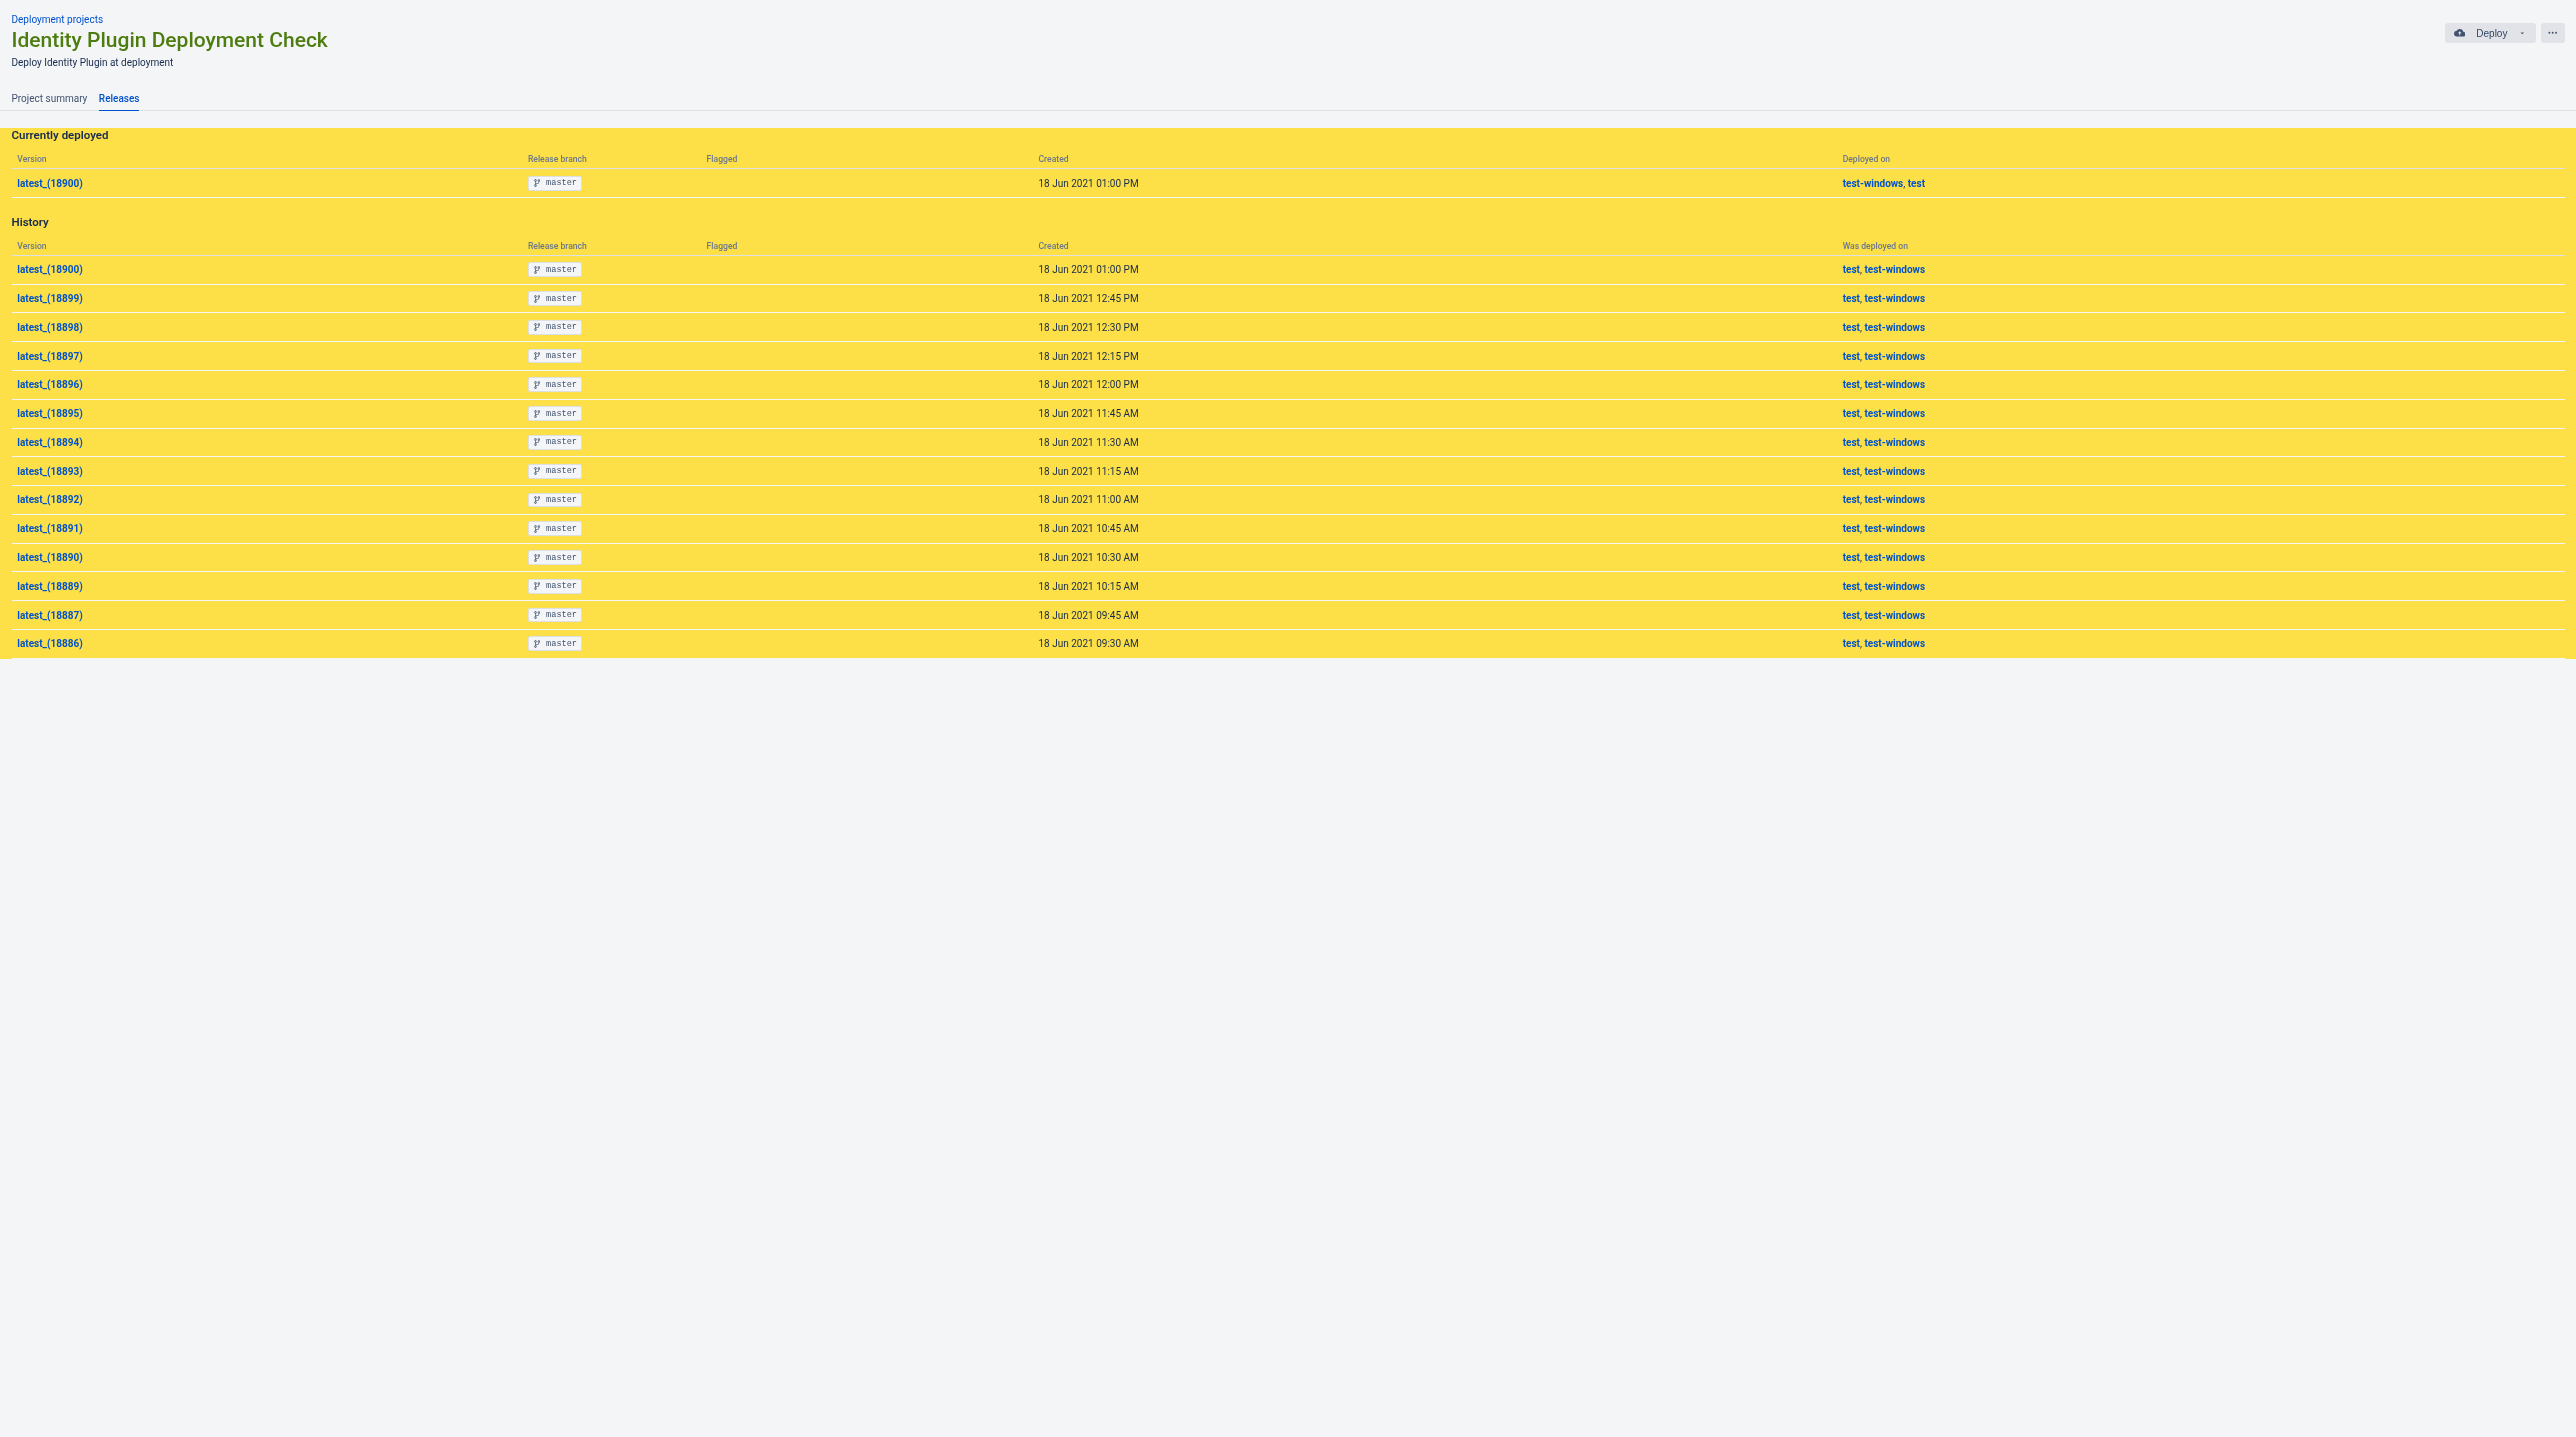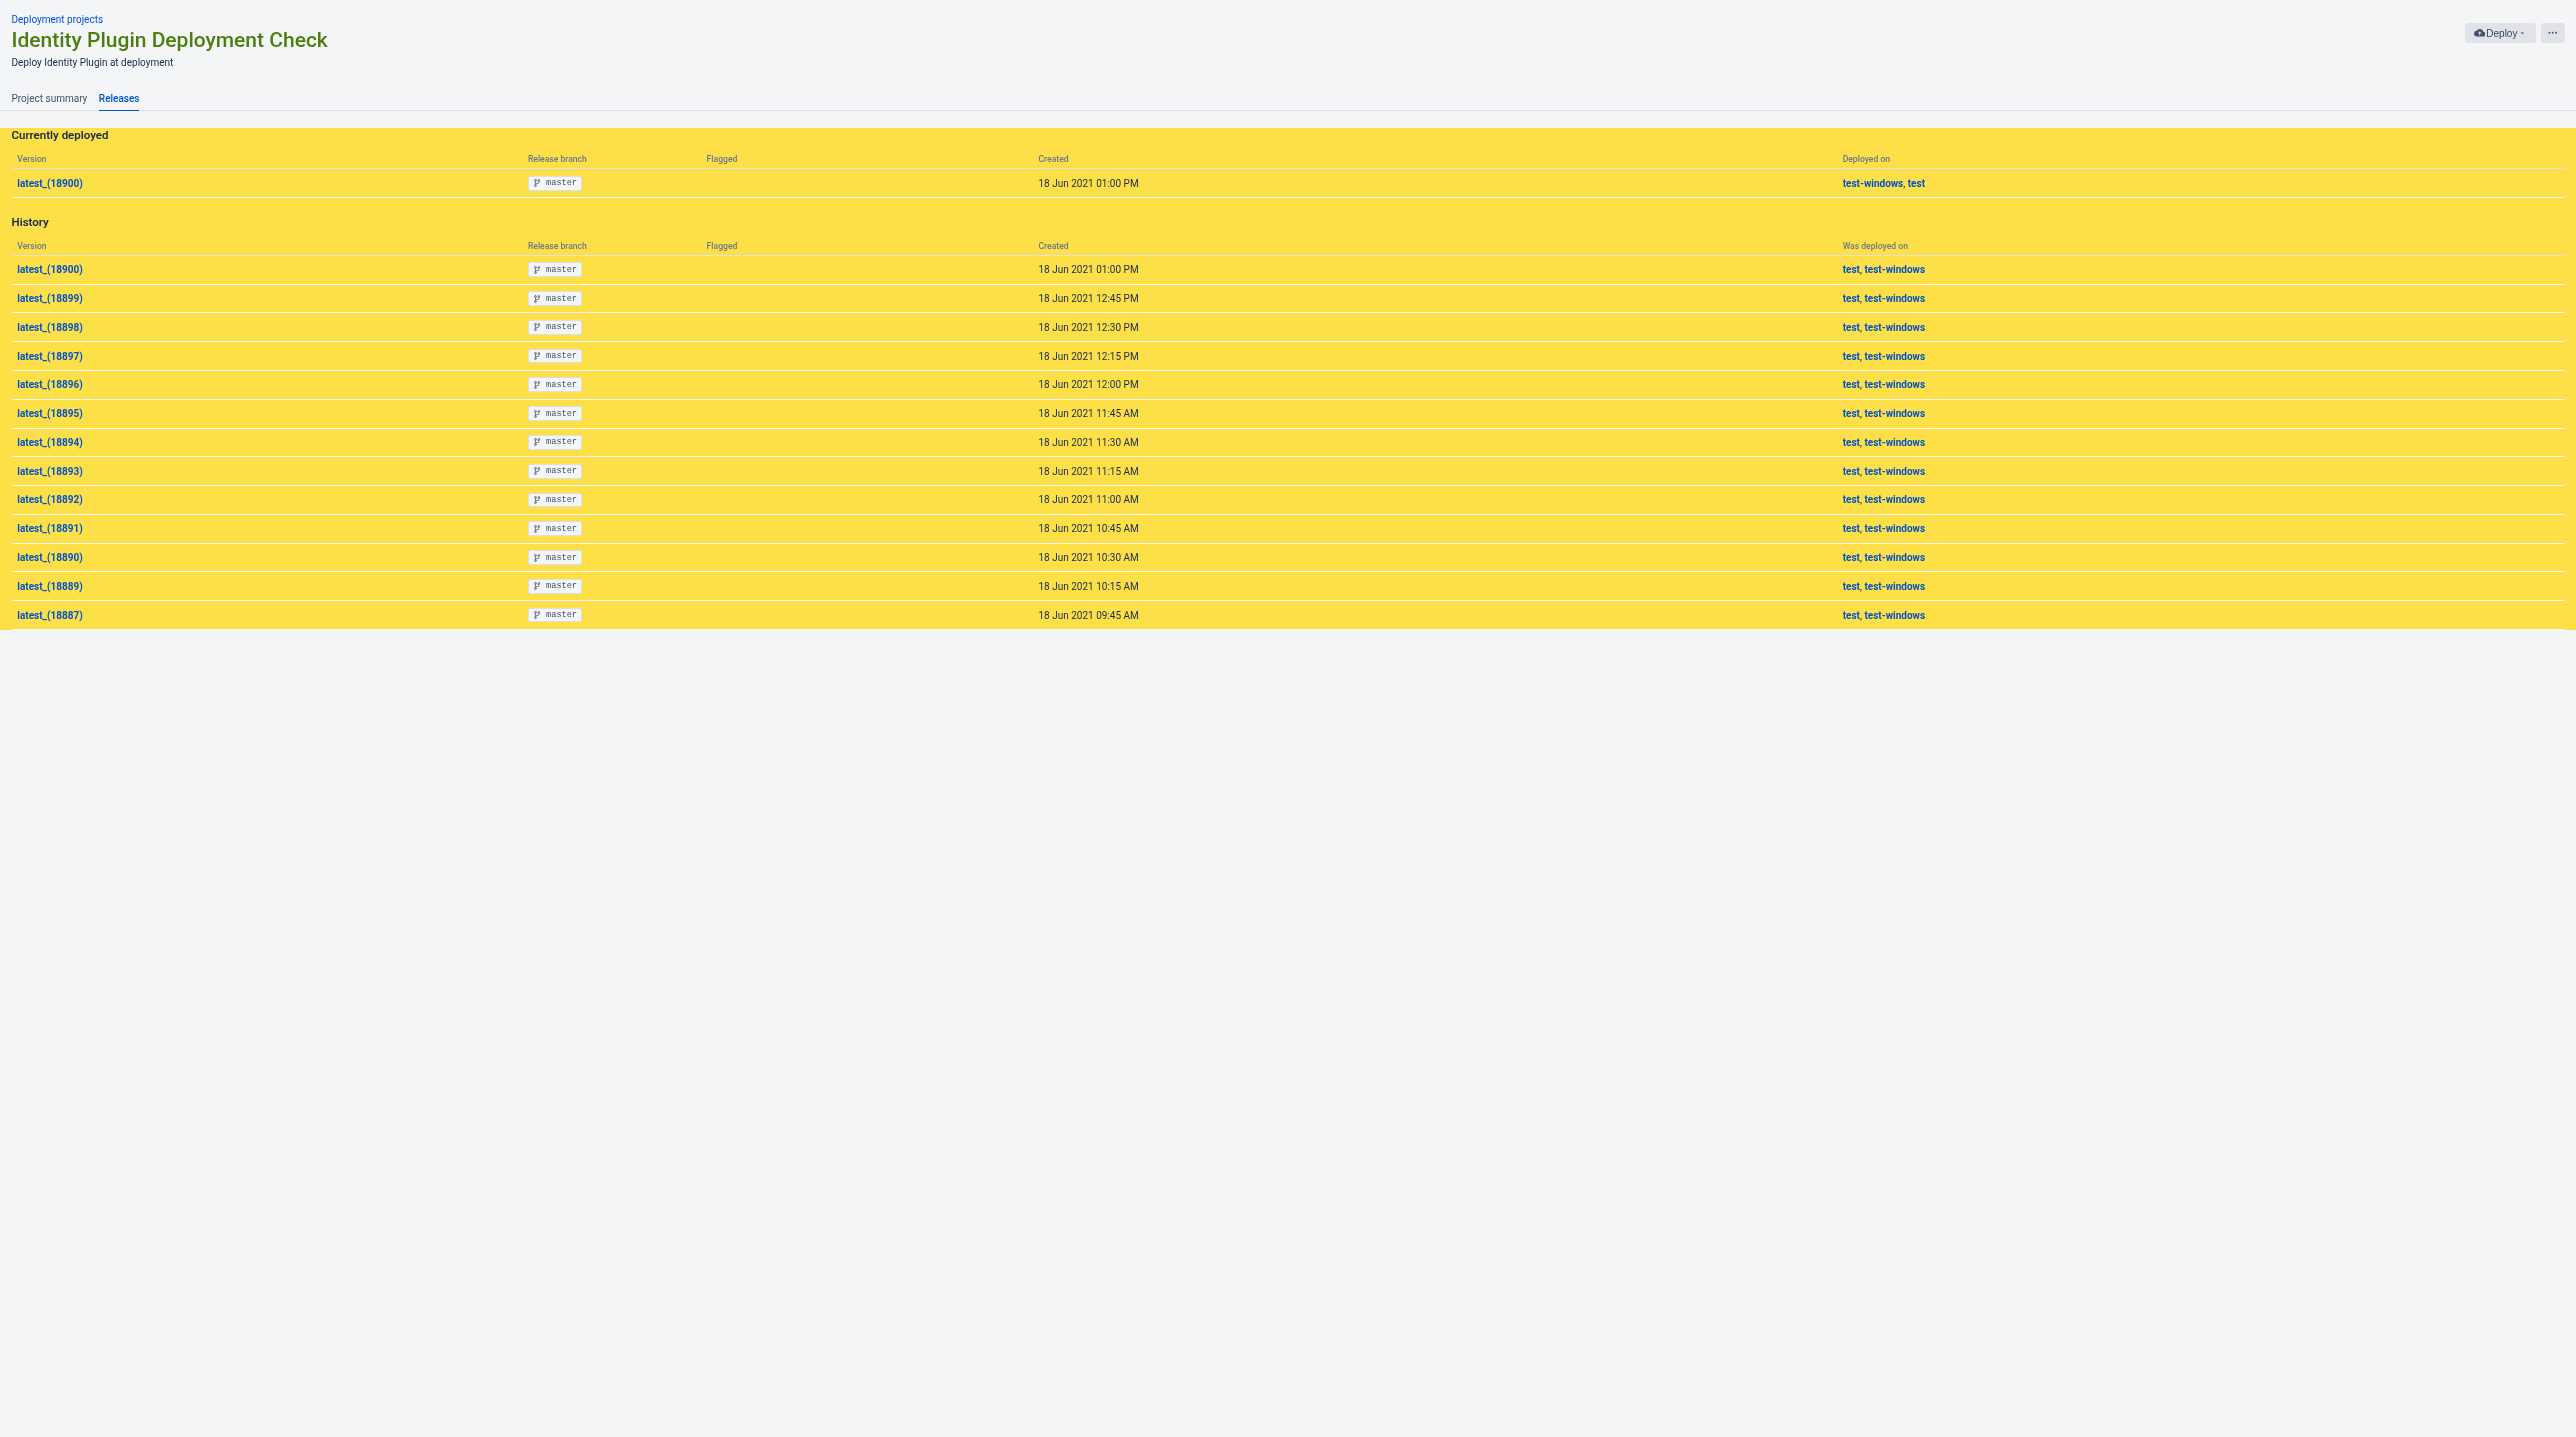--- a/index.html
+++ b/index.html
@@ -41,21 +41,21 @@
     }
     .header-actions {
       display: flex;
       gap: 5.8px;
       align-items: center;
       margin-top: 8.6px;
     }
     .btn {
       display: inline-flex;
       align-items: center;
-      gap: 1px;
+      gap: 11px;
       padding: 4.3px 8.6px;
       border-radius: 2.9px;
       font-size: 10px;
       font-weight: 500;
       border: none;
       cursor: pointer;
       background: rgba(9,30,66,0.08);
       color: #344563;
     }
     .btn-icon-only {
@@ -377,18 +377,30 @@
             <td><span class="branch-tag">
                 <svg viewBox="0 0 24 24">
                   <path d="M17 6a3 3 0 1 0-4 2.83V10a2 2 0 0 1-2 2H9a4 4 0 0 0-2 .54V8.83a3 3 0 1 0-2 0v6.34a3 3 0 1 0 2 0A2 2 0 0 1 9 14h2a4 4 0 0 0 4-4V8.83A3 3 0 0 0 17 6zM6 5a1 1 0 1 1-1 1 1 1 0 0 1 1-1zm0 14a1 1 0 1 1 1-1 1 1 0 0 1-1 1zm8-14a1 1 0 1 1-1 1 1 1 0 0 1 1-1z"></path>
                 </svg>
                 <span>master</span>
               </span></td>
             <td></td>
             <td>18 Jun 2021 09:45 AM</td>
             <td><a href="#" class="link">test</a><span>, </span><a href="#" class="link">test-windows</a></td>
           </tr>
+          <tr>
+            <td><a href="#" class="link">latest_(18886)</a></td>
+            <td><span class="branch-tag">
+                <svg viewBox="0 0 24 24">
+                  <path d="M17 6a3 3 0 1 0-4 2.83V10a2 2 0 0 1-2 2H9a4 4 0 0 0-2 .54V8.83a3 3 0 1 0-2 0v6.34a3 3 0 1 0 2 0A2 2 0 0 1 9 14h2a4 4 0 0 0 4-4V8.83A3 3 0 0 0 17 6zM6 5a1 1 0 1 1-1 1 1 1 0 0 1 1-1zm0 14a1 1 0 1 1 1-1 1 1 0 0 1-1 1zm8-14a1 1 0 1 1-1 1 1 1 0 0 1 1-1z"></path>
+                </svg>
+                <span>master</span>
+              </span></td>
+            <td></td>
+            <td>18 Jun 2021 09:30 AM</td>
+            <td><a href="#" class="link">test</a><span>, </span><a href="#" class="link">test-windows</a></td>
+          </tr>
         </tbody>
     </table>
   </div>
 
 </div>
 
 
 </body></html>

